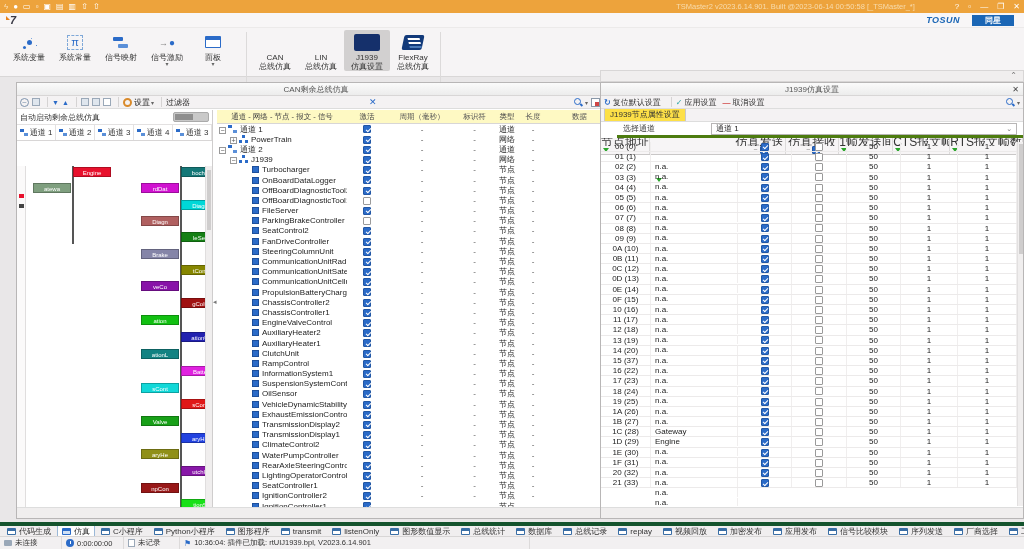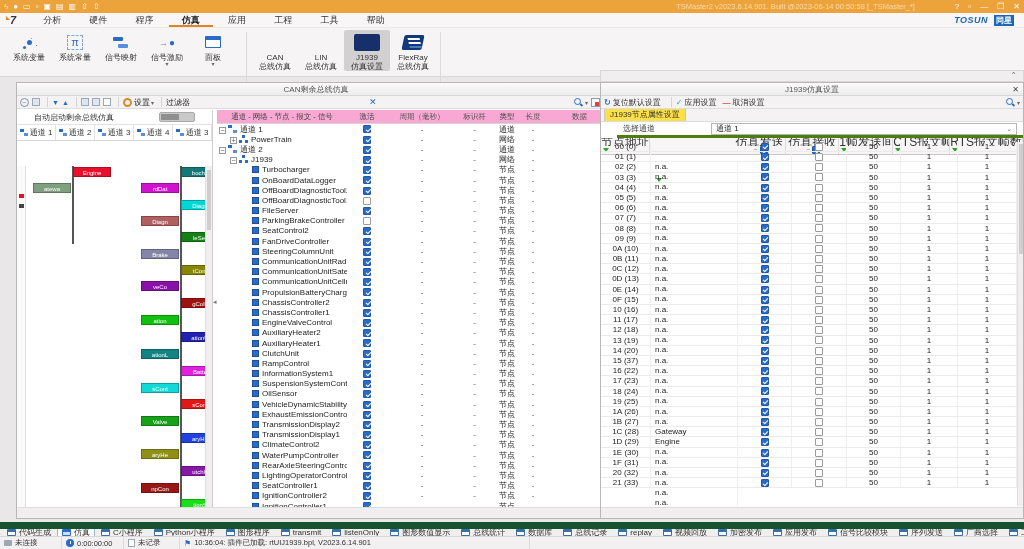--- a/index.html
+++ b/index.html
@@ -15,21 +15,21 @@
   .winbtns span{color:#fff;font-size:8px;line-height:13px;cursor:default;}
 
   
   .menubar{position:absolute;left:0;top:13px;width:1024px;height:15px;background:#f8f6f7;display:flex;align-items:center;border-bottom:1px solid #eceaea;}
   .applogo{margin:0 14px 0 10px;font-weight:bold;font-style:italic;font-size:11px;color:#3a3a46;position:relative;}
   .applogo::before{content:"";position:absolute;left:-4px;top:2px;border-left:4px solid #e8821e;border-top:4px solid transparent;}
   .menu-tab{padding:0 13px;font-size:9px;color:#333;height:15px;line-height:15px;cursor:default;}
   .menu-tab.active{color:#222;border-bottom:2px solid #e8821e;font-weight:bold;}
   .brand{margin-left:auto;margin-right:10px;display:flex;align-items:center;}
   .brand .b1{color:#1b66b5;font-weight:bold;font-style:italic;font-size:9px;letter-spacing:.5px;}
-  .brand .b2{background:#1b66b5;color:#fff;font-size:8px;padding:0 2px;margin-left:6px;font-weight:bold;}
+  .brand .b2{background:#1b66b5;color:#fff;font-size:8px;padding:0 13px;margin-left:12px;font-weight:bold;}
 
   
   .ribbon{position:absolute;left:0;top:28px;width:1024px;height:49px;background:#f6f4f5;border-bottom:1px solid #d9d7d7;}
   .rgroup{position:absolute;top:2px;display:flex;align-items:flex-start;}
   .ritem{width:46px;text-align:center;padding-top:2px;cursor:default;border-radius:2px;}
   .ritem.sel{background:#d2d0d0;}
   .ricon{height:20px;display:flex;align-items:center;justify-content:center;margin-bottom:1px;}
   .rlabel{font-size:8px;color:#333;line-height:9px;}
   .rcaret{font-size:6px;color:#666;line-height:5px;}
   .gsep{position:absolute;top:4px;width:1px;height:58px;background:#dcdada;}
@@ -72,40 +72,40 @@
   .bluex{position:absolute;left:352px;color:#2b6bc8;font-weight:bold;font-size:9px;}
   .mag{width:10px;height:10px;position:relative;margin-right:2px;}
   .mag::before{content:"";position:absolute;left:1px;top:1px;width:5px;height:5px;border:1.5px solid #2b6bc8;border-radius:50%;}
   .mag::after{content:"";position:absolute;left:7px;top:7px;width:3px;height:1.5px;background:#2b6bc8;transform:rotate(45deg);}
   .gridic{width:9px;height:9px;border:1px solid #8a98a8;background:#fff;position:relative;margin-left:3px;}
   .gridic::after{content:"";position:absolute;right:0;bottom:0;width:4px;height:4px;}
   .gridic.red::after{background:#d04545;}
   .gridic.green::after{background:#3aa53a;}
 
   .left-pane{position:absolute;left:0;top:27px;width:196px;bottom:11px;border-right:1px solid #cfcdcd;}
-  .auto-row{height:15px;display:flex;align-items:center;padding:0 17px;border-bottom:1px solid #e3e1e1;gap:16px;}
+  .auto-row{height:15px;display:flex;align-items:center;padding:0 3px;border-bottom:1px solid #e3e1e1;gap:16px;}
   .auto-row .lbl{font-size:8px;color:#333;}
   .toggle{margin-left:auto;width:36px;height:10px;background:#c9c9c9;border:1px solid #aaa;border-radius:2px;position:relative;}
   .toggle::before{content:"";position:absolute;left:1px;top:1px;width:18px;height:6px;background:#8f8f8f;}
   .chan-tabs{height:16px;display:flex;border-bottom:1px solid #d8d6d6;}
   .chan-tab{flex:1;display:flex;align-items:center;justify-content:center;font-size:8px;color:#333;border-right:1px solid #e3e1e1;cursor:default;}
   .ic-chan{display:inline-block;width:8px;height:7px;position:relative;margin-right:2px;}
   .ic-chan::before{content:"";position:absolute;left:0;top:0;width:4px;height:3px;background:#2b6bc8;}
   .ic-chan::after{content:"";position:absolute;right:0;bottom:0;width:4px;height:3px;background:#5a8fd8;}
   .topo{position:absolute;left:10px;top:56px;width:178px;bottom:0;overflow:hidden;}
   .busline{position:absolute;width:2px;background:#555;}
   .tnode{position:absolute;width:38px;height:10px;color:#fff;font-size:6px;line-height:10px;text-align:center;overflow:hidden;white-space:nowrap;border:1px solid rgba(0,0,0,.25);}
   .mini-strip{position:absolute;left:0;top:56px;width:9px;bottom:0;border-right:1px solid #e0dede;background:#fbfafa;}
   .mini-strip i{position:absolute;left:2px;width:5px;height:4px;display:block;}
   .topo-scroll{position:absolute;right:0;top:56px;width:7px;bottom:0;background:#f0eeee;border-left:1px solid #e0dede;}
   .topo-scroll::before{content:"";position:absolute;left:1px;top:4px;width:4px;height:60px;background:#cfcdcd;}
   .splitter-arrow{position:absolute;left:196px;top:215px;color:#777;font-size:7px;}
 
   .tree-pane{position:absolute;left:200px;top:27px;right:0;bottom:11px;}
-  .tree-head{height:14px;display:flex;border-bottom:1px solid #d8d6d6;background:#f9a8d4;color:#444;}
+  .tree-head{height:14px;display:flex;border-bottom:1px solid #d8d6d6;background:#fef9c3;color:#444;}
   .tree-head div{text-align:center;line-height:14px;font-size:7.5px;overflow:hidden;white-space:nowrap;}
   .tree-rows{position:absolute;top:14px;left:0;right:6px;bottom:0;overflow:hidden;}
   .trow{display:flex;height:10.2px;align-items:center;white-space:nowrap;}
   .trow div{overflow:hidden;}
   .c-tree{width:130px;}.c-act{width:40px;text-align:center;}.c-per{width:70px;text-align:center;color:#555;}
   .c-id{width:35px;text-align:center;color:#555;}.c-typ{width:30px;text-align:center;}.c-len{width:22px;text-align:center;color:#555;}.c-dat{flex:1;text-align:center;color:#555;}
   .lv0{padding-left:2px;}.lv1{padding-left:13px;}.lv2{padding-left:26px;}
   .eb{display:inline-block;width:7px;height:7px;border:1px solid #999;background:#fff;font-size:7px;line-height:5px;text-align:center;color:#555;margin-right:2px;vertical-align:-1px;}
   .eb.hid{visibility:hidden;}
   .ico{display:inline-block;width:9px;height:8px;position:relative;margin-right:3px;vertical-align:-1px;}
@@ -140,21 +140,21 @@
   .eq{color:#888;font-size:7px;}
   .j-rows{position:absolute;top:59px;left:0;right:6px;bottom:12px;overflow:hidden;}
   .jrow{display:flex;height:10.2px;align-items:center;border-bottom:1px solid #eceaea;}
   .jrow div{border-right:1px solid #f0eeee;height:100%;line-height:10px;overflow:hidden;}
   .r-a{width:50px;text-align:center;}.r-n{width:87px;padding-left:4px;margin-top:40px;}.r-s{width:54px;text-align:center;}
   .r-v{width:55px;text-align:center;}.r-i{width:54px;text-align:center;}.r-c{width:57px;text-align:center;}.r-r{flex:1;text-align:center;}
   .j-vscroll{position:absolute;right:0;top:59px;width:6px;bottom:12px;background:#f0eeee;border-left:1px solid #e2e0e0;}
   .j-vscroll::before{content:"";position:absolute;left:1px;top:2px;width:4px;height:110px;background:#cfcdcd;}
 
   
-  .tabsbar{position:absolute;left:0;top:522px;width:1024px;height:14px;background:#f0eeef;border-top:7px solid #14532d;display:flex;align-items:center;padding-left:2px;overflow:hidden;}
+  .tabsbar{position:absolute;left:0;top:522px;width:1024px;height:14px;background:#f0eeef;border-top:4px solid #14532d;display:flex;align-items:center;padding-left:2px;overflow:hidden;}
   .btab{display:flex;align-items:center;height:12px;padding:0 4px;margin-right:1px;border:1px solid transparent;color:#333;white-space:nowrap;cursor:default;}
   .btab.active{background:#fdfdfd;border-color:#9ab8d8;}
   .btab .wic{display:inline-block;width:9px;height:7px;border:1px solid #3a6ea5;border-top:3px solid #3a6ea5;background:#fff;margin-right:3px;border-radius:1px;}
   .btab.active .wic{border-color:#2b6bc8;border-top-color:#2b6bc8;background:#cfe0f5;}
 
   
   .statusbar{position:absolute;left:0;top:536px;width:1024px;height:13px;background:#f2f0f1;border-top:1px solid #d8d6d6;display:flex;align-items:center;font-size:7.5px;color:#333;}
   .sseg{display:flex;align-items:center;height:100%;border-right:1px solid #dcdada;padding:0 4px;}
   .clockic{width:8px;height:8px;border-radius:50%;background:#2b6bc8;position:relative;margin-right:3px;}
   .clockic::after{content:"";position:absolute;left:3.5px;top:2px;width:1px;height:3px;background:#fff;}
@@ -182,39 +182,20 @@
       <span>?</span>
       <span>▫</span>
       <span>—</span>
       <span>❐</span>
       <span>✕</span>
     </span>
   </div>
 
   <div class="menubar">
     <span class="applogo">7</span>
-    <span>
-      
-    
-        <span class="menu-tab">分析</span>
-      
-        <span class="menu-tab">硬件</span>
-      
-        <span class="menu-tab">程序</span>
-      
-        <span class="menu-tab active">仿真</span>
-      
-        <span class="menu-tab">应用</span>
-      
-        <span class="menu-tab">工程</span>
-      
-        <span class="menu-tab">工具</span>
-      
-        <span class="menu-tab">帮助</span>
-      </span>
     <span class="brand">
       <span class="b1">TOSUN</span>
       <span class="b2">同星</span>
     </span>
   </div>
 
   <div class="ribbon">
     <div class="rgroup" style="left:6px;">
 
         <div class="ritem">

